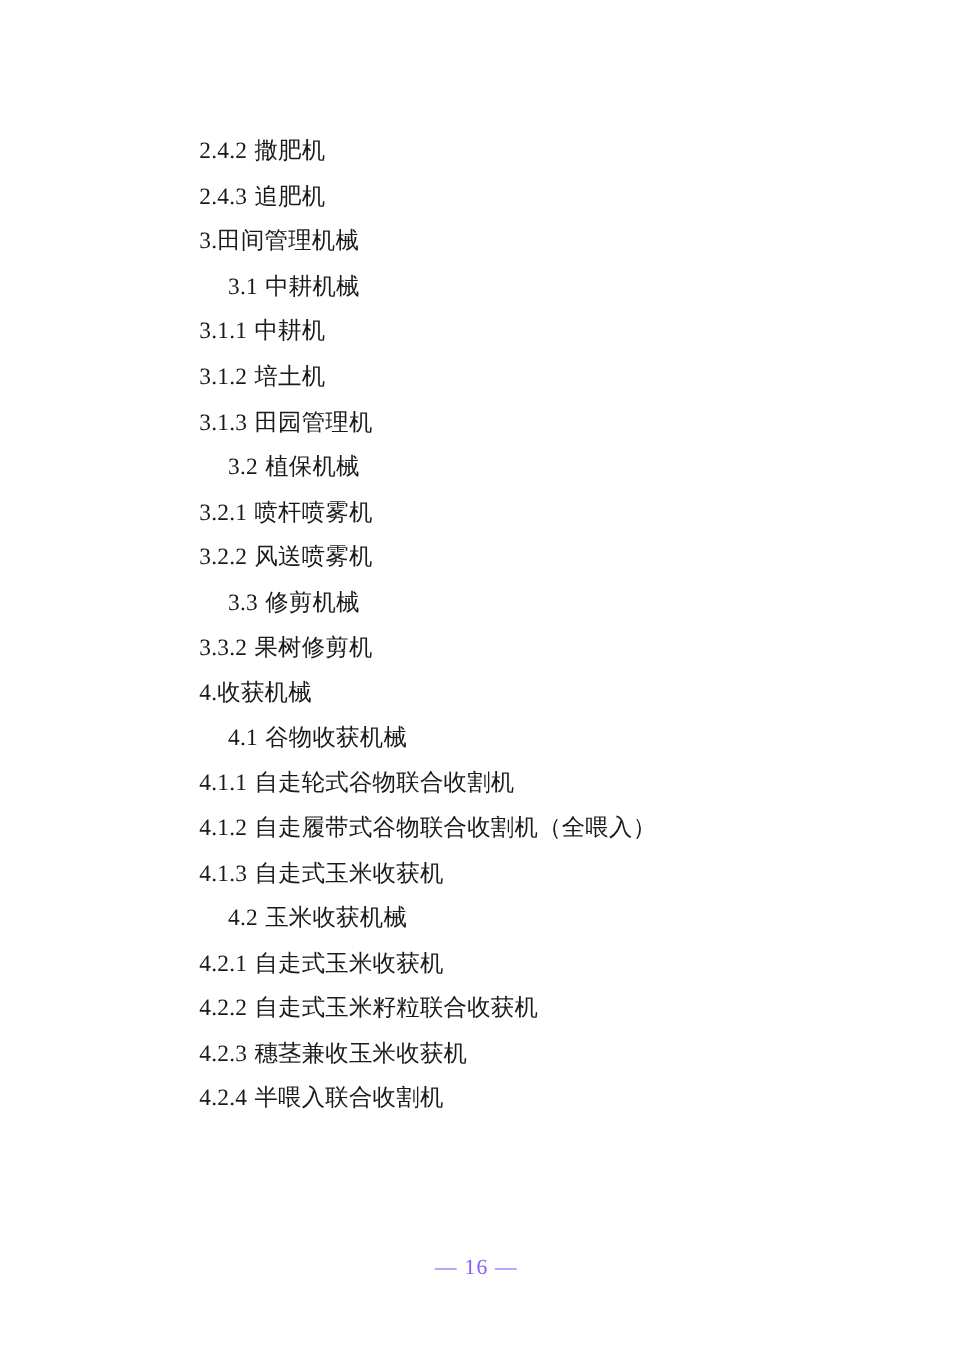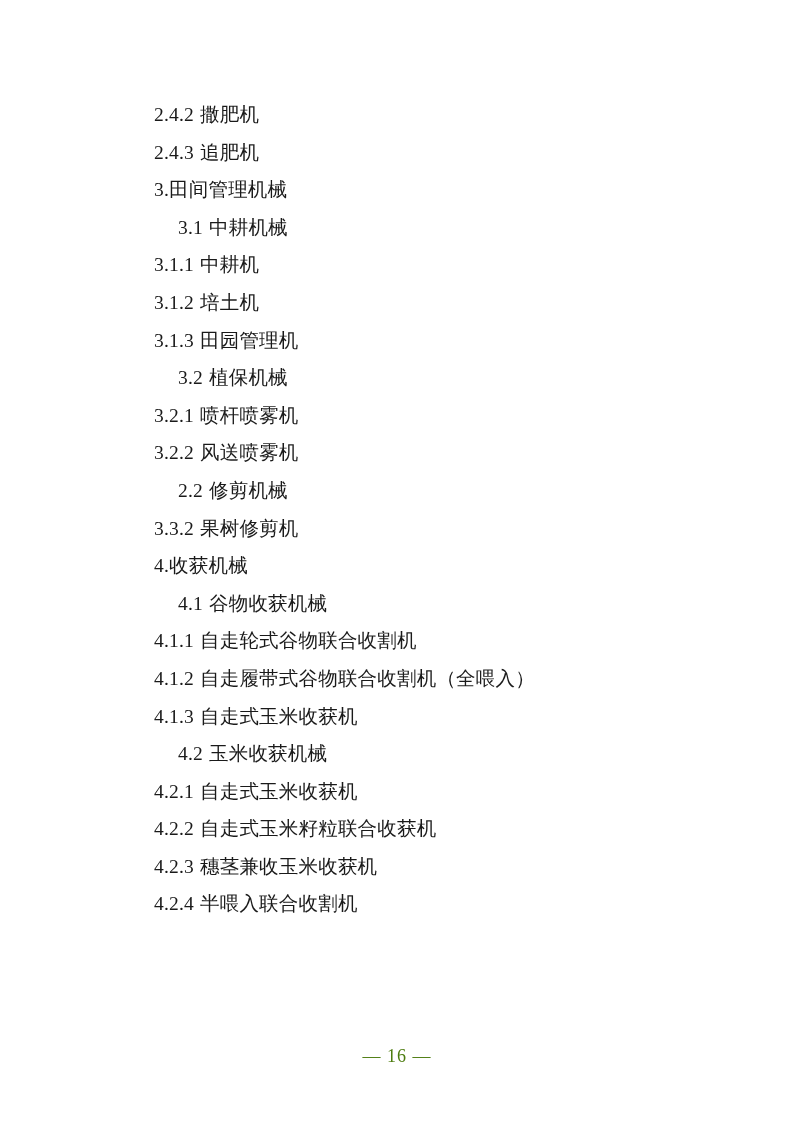--- a/index.html
+++ b/index.html
@@ -18,21 +18,21 @@
   .page {
     position: absolute;
     top: 0;
     left: 0;
     width: 794px;
     height: 1123px;
     box-sizing: border-box;
     padding: 96px 86px 40px 86px;
   }
   .toc-list {
-    margin: 0;
+    margin: 12px;
     padding: 0;
     list-style: none;
   }
   .toc-line {
     font-size: 19.5px;
     line-height: 37.6px;
     white-space: nowrap;
     letter-spacing: 0.2px;
   }
   .lvl-1 {
@@ -53,39 +53,39 @@
     width: 6px;
   }
   .footer {
     position: absolute;
     left: 0;
     right: 0;
     bottom: 56px;
     text-align: center;
     font-size: 18px;
     letter-spacing: 1px;
-    color: #4d7c0f;
+    color: #8b5cf6;
   }
 </style>
 </head>
 <body>
 
 <div class="page">
   <ul class="toc-list" id="toc-list">
       <li class="toc-line lvl-1"><span class="num">2.4.2</span><span class="sep-space"></span><span>撒肥机</span></li>
       <li class="toc-line lvl-1"><span class="num">2.4.3</span><span class="sep-space"></span><span>追肥机</span></li>
       <li class="toc-line lvl-1"><span class="num">3.</span><span class="sep-tight"></span><span>田间管理机械</span></li>
       <li class="toc-line lvl-2"><span class="num">3.1</span><span class="sep-space"></span><span>中耕机械</span></li>
       <li class="toc-line lvl-1"><span class="num">3.1.1</span><span class="sep-space"></span><span>中耕机</span></li>
       <li class="toc-line lvl-1"><span class="num">3.1.2</span><span class="sep-space"></span><span>培土机</span></li>
       <li class="toc-line lvl-1"><span class="num">3.1.3</span><span class="sep-space"></span><span>田园管理机</span></li>
       <li class="toc-line lvl-2"><span class="num">3.2</span><span class="sep-space"></span><span>植保机械</span></li>
       <li class="toc-line lvl-1"><span class="num">3.2.1</span><span class="sep-space"></span><span>喷杆喷雾机</span></li>
       <li class="toc-line lvl-1"><span class="num">3.2.2</span><span class="sep-space"></span><span>风送喷雾机</span></li>
-      <li class="toc-line lvl-2"><span class="num">2.2</span><span class="sep-space"></span><span>修剪机械</span></li>
+      <li class="toc-line lvl-2"><span class="num">3.3</span><span class="sep-space"></span><span>修剪机械</span></li>
       <li class="toc-line lvl-1"><span class="num">3.3.2</span><span class="sep-space"></span><span>果树修剪机</span></li>
       <li class="toc-line lvl-1"><span class="num">4.</span><span class="sep-tight"></span><span>收获机械</span></li>
       <li class="toc-line lvl-2"><span class="num">4.1</span><span class="sep-space"></span><span>谷物收获机械</span></li>
       <li class="toc-line lvl-1"><span class="num">4.1.1</span><span class="sep-space"></span><span>自走轮式谷物联合收割机</span></li>
       <li class="toc-line lvl-1"><span class="num">4.1.2</span><span class="sep-space"></span><span>自走履带式谷物联合收割机（全喂入）</span></li>
       <li class="toc-line lvl-1"><span class="num">4.1.3</span><span class="sep-space"></span><span>自走式玉米收获机</span></li>
       <li class="toc-line lvl-2"><span class="num">4.2</span><span class="sep-space"></span><span>玉米收获机械</span></li>
       <li class="toc-line lvl-1"><span class="num">4.2.1</span><span class="sep-space"></span><span>自走式玉米收获机</span></li>
       <li class="toc-line lvl-1"><span class="num">4.2.2</span><span class="sep-space"></span><span>自走式玉米籽粒联合收获机</span></li>
       <li class="toc-line lvl-1"><span class="num">4.2.3</span><span class="sep-space"></span><span>穗茎兼收玉米收获机</span></li>

